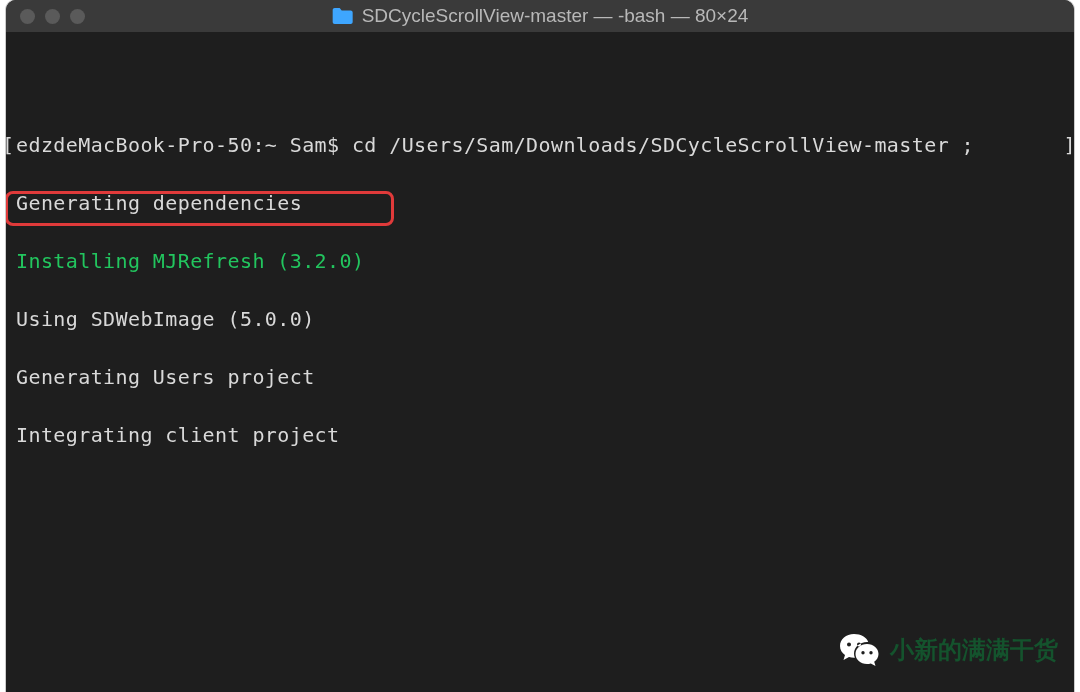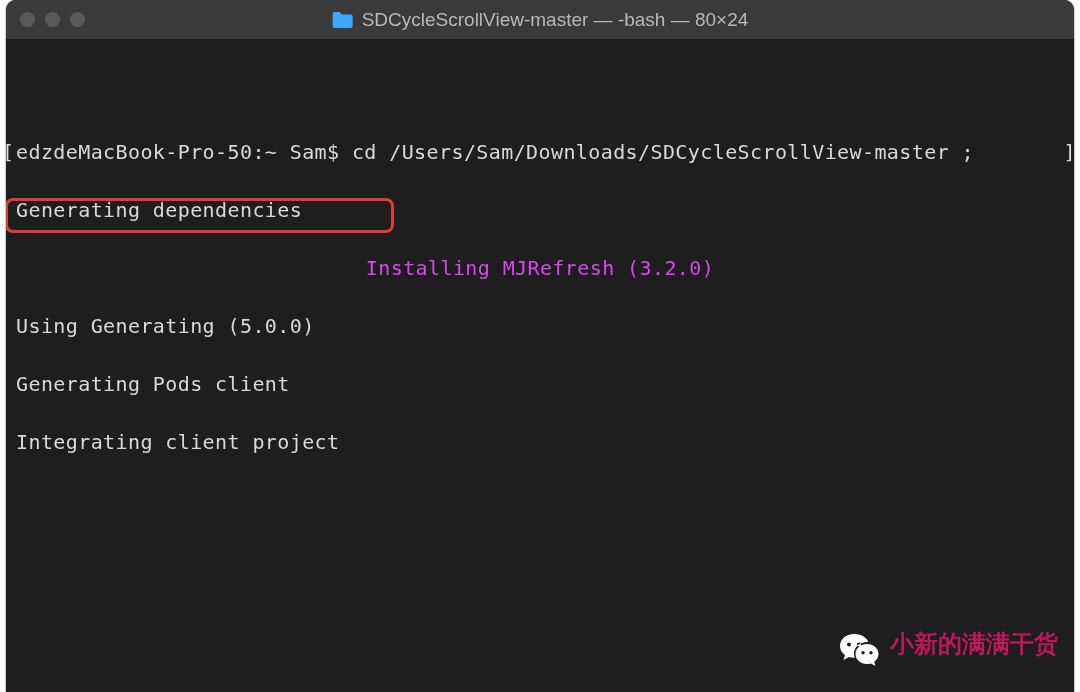--- a/index.html
+++ b/index.html
@@ -16,21 +16,21 @@
     left: 6px;
     top: 0;
     width: 1068px;
     height: 692px;
     background: #1e1e1e;
     border-radius: 10px 10px 0 0;
     overflow: hidden;
     box-shadow: 0 0 0 1px rgba(0,0,0,0.2);
   }
   .titlebar {
-    height: 39px;
+    height: 32px;
     background: #3a3a3a;
     display: flex;
     align-items: center;
     padding: 0 14px;
     position: relative;
   }
   .traffic-lights {
     display: flex;
     gap: 10px;
     align-items: center;
@@ -61,39 +61,39 @@
   .terminal-body {
     padding: 12px 10px;
     color: #d9d9d9;
     font-size: 20px;
     line-height: 29px;
     letter-spacing: 0.4px;
     white-space: pre;
     position: relative;
   }
   .line { display: block; }
-  .green { color: #d946ef; text-align: center; }
+  .green { color: #22c55e; }
   .highlight-box {
     position: absolute;
     border: 3px solid #e03a3a;
     border-radius: 8px;
     pointer-events: none;
   }
   .bracket-left, .bracket-right {
     position: absolute;
     color: #d9d9d9;
   }
   .watermark {
     position: absolute;
     right: 22px;
     bottom: 20px;
     display: flex;
-    align-items: flex-start;
+    align-items: center;
     gap: 8px;
-    color: #be185d;
+    color: #14532d;
     font-family: Liberation Serif, serif;
     font-size: 24px;
     font-weight: 600;
   }
   .wechat-icon {
     width: 44px;
     height: 44px;
     display: inline-flex;
   }
 </style>
@@ -116,22 +116,22 @@
       <span>SDCycleScrollView-master — -bash — 80×24</span>
     </div>
   </div>
 
   <div class="terminal-body">
     <span class="bracket-left" style="left:-4px; top:99px;">[</span>
     <span class="bracket-right" style="right:-2px; top:99px;">]</span>
 <span class="line">edzdeMacBook-Pro-50:~ Sam$ cd /Users/Sam/Downloads/SDCycleScrollView-master ;</span>
 <span class="line">Generating dependencies</span>
 <span class="line green">Installing MJRefresh (3.2.0)</span>
-<span class="line">Using Generating (5.0.0)</span>
-<span class="line">Generating Pods client</span>
+<span class="line">Using SDWebImage (5.0.0)</span>
+<span class="line">Generating Users project</span>
 <span class="line">Integrating client project</span>
 
 
 
 
     <div class="highlight-box" style="left:-1px; top:159px; width:389px; height:35px;"></div>
   </div>
 </div>
 
 <div class="watermark">

